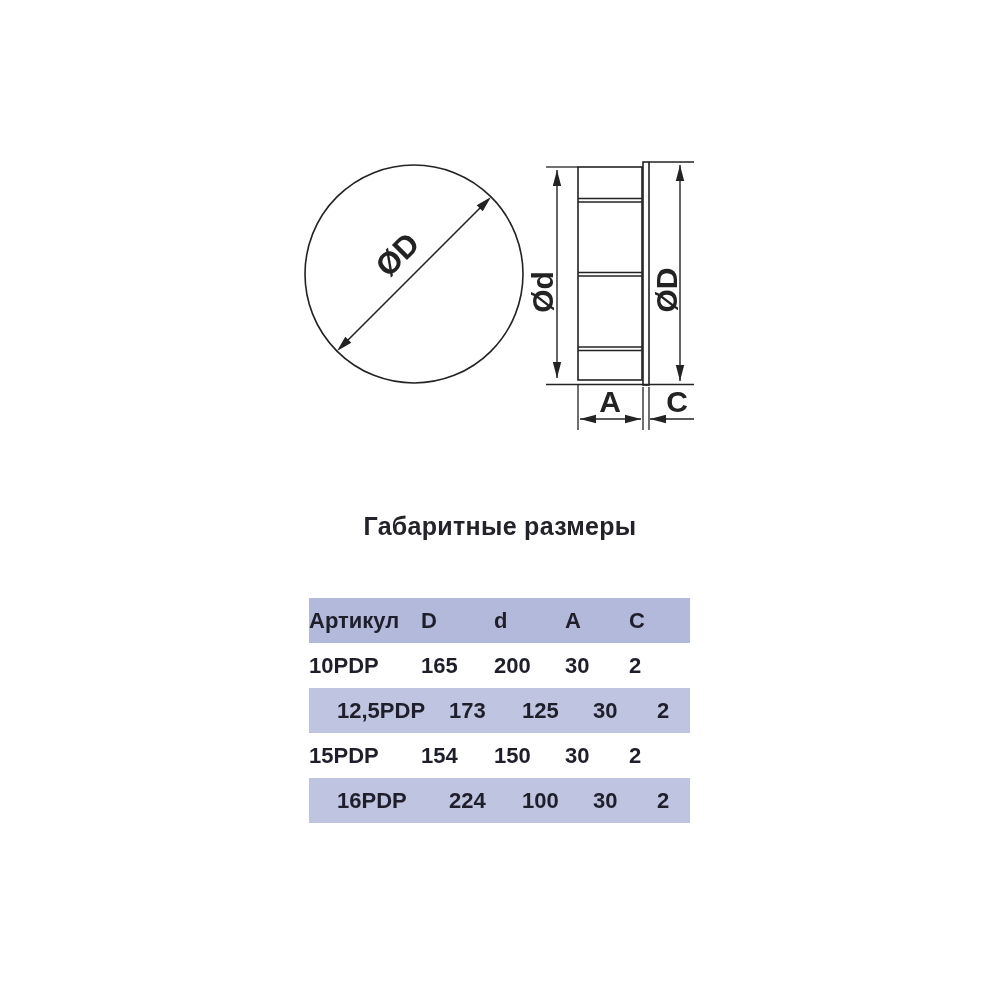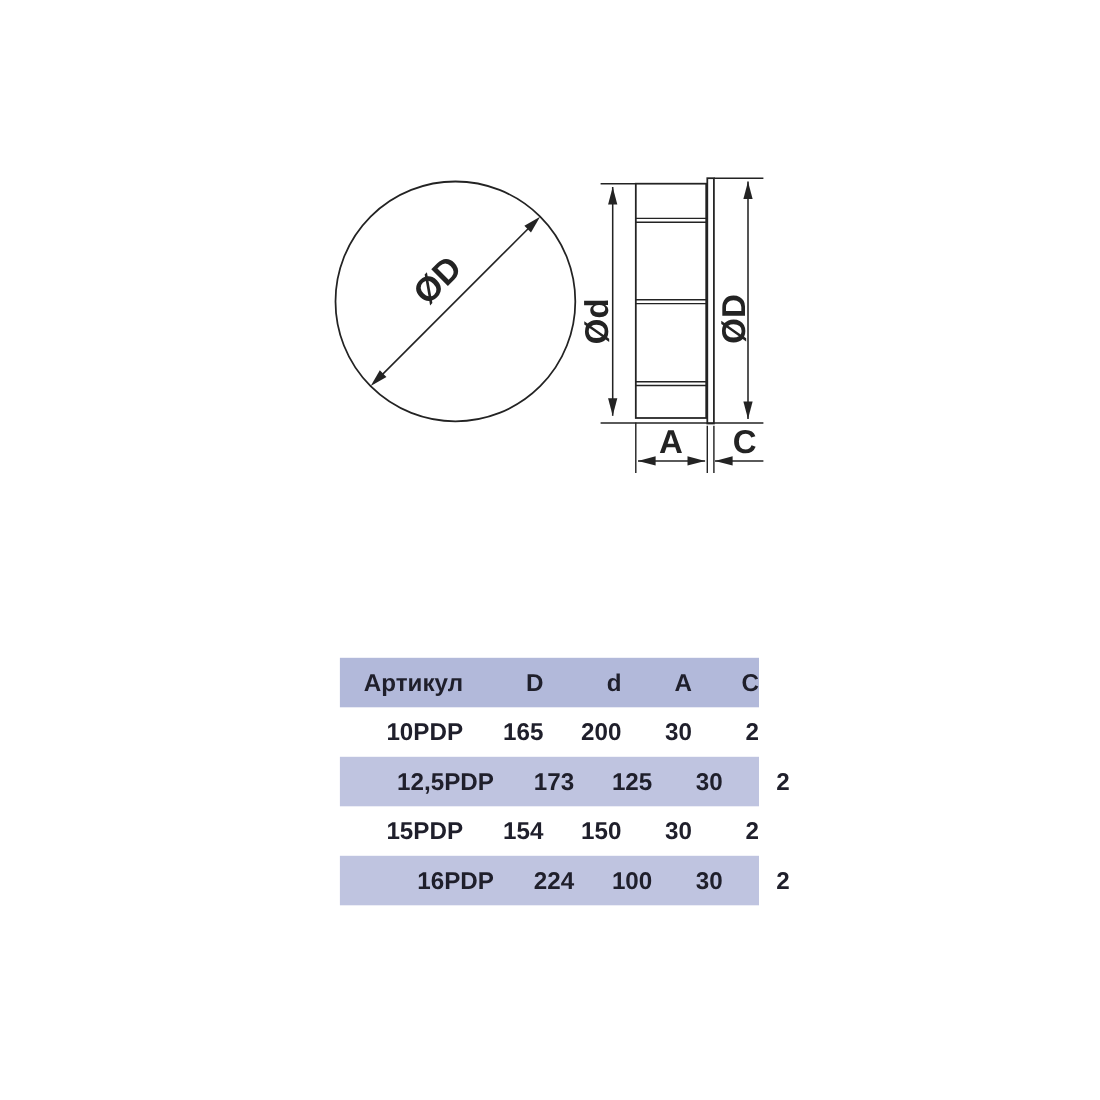--- a/index.html
+++ b/index.html
@@ -31,21 +31,21 @@
     color:#1f1f2b;
     font-size:22px;
     font-weight:700;
   }
   .t-row{
     display:grid;
     grid-template-columns:112px 73px 71px 64px 61px;
     height:45px;
     align-items:center;
   }
-  .t-row > div{text-align:right;}
+  .t-row > div{text-align:left;}
   .t-head{background:#b2b9da;}
   .t-alt{background:#bfc4e0;padding-left:28px;}
 </style>
 </head>
 <body>
 
 <div class="page">
 
   <svg class="drawing-svg" width="1000" height="470" viewBox="0 0 1000 470" fill="none" stroke="#232323" stroke-width="1.6">
 
@@ -110,20 +110,21 @@
 
     <g>
       <line x1="650" y1="419" x2="694" y2="419" stroke-width="1.4"></line>
       <g fill="#232323" stroke="none">
         <polygon points="650,419 666,414.8 666,423.2"></polygon>
       </g>
       <text class="dim-label" x="677" y="412" font-size="30" text-anchor="middle" stroke="none">C</text>
     </g>
   </svg>
 
+  <div class="section-title">Габаритные размеры</div>
 
   <div class="dim-table">
     <div class="t-row t-head">
       <div>Артикул</div>
       <div>D</div>
       <div>d</div>
       <div>A</div>
       <div>C</div>
     </div>
     <div class="t-row">

